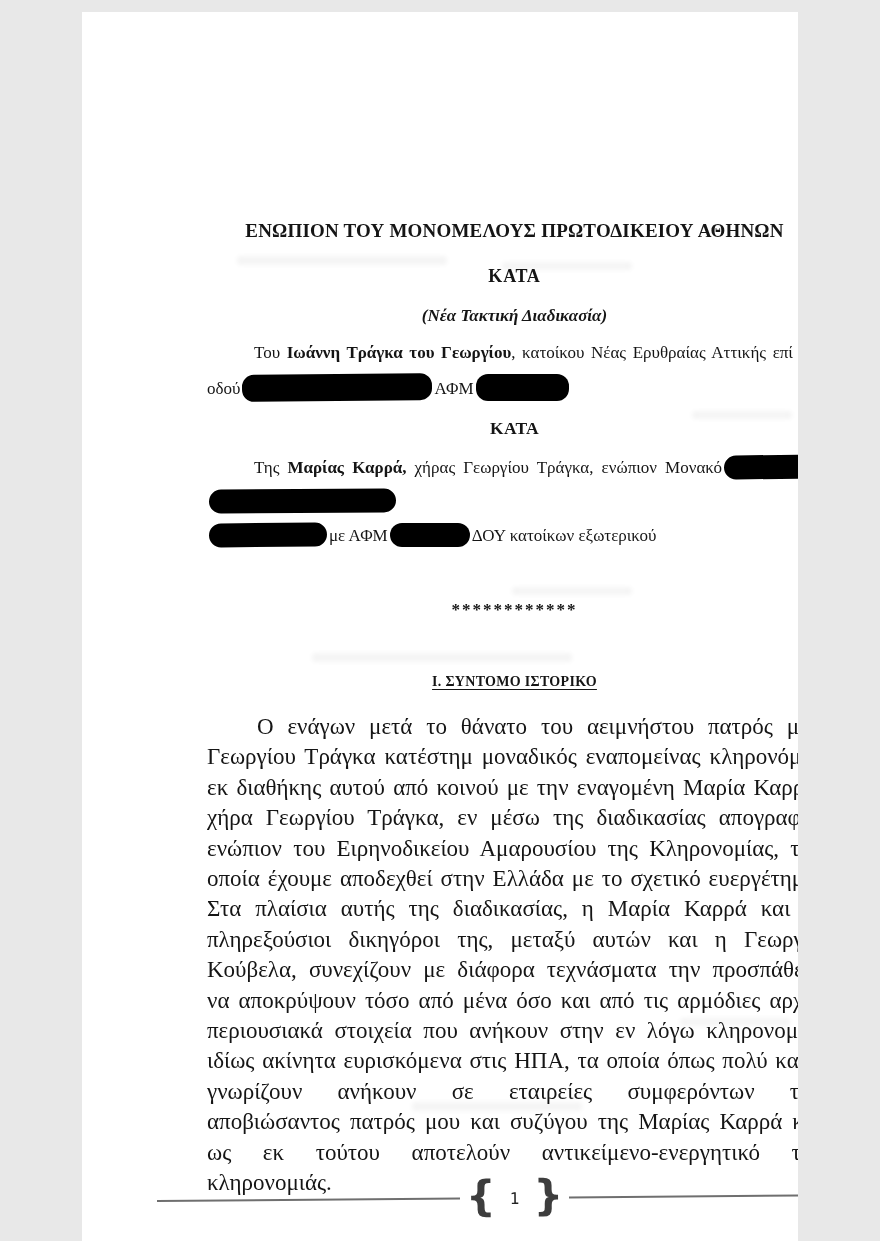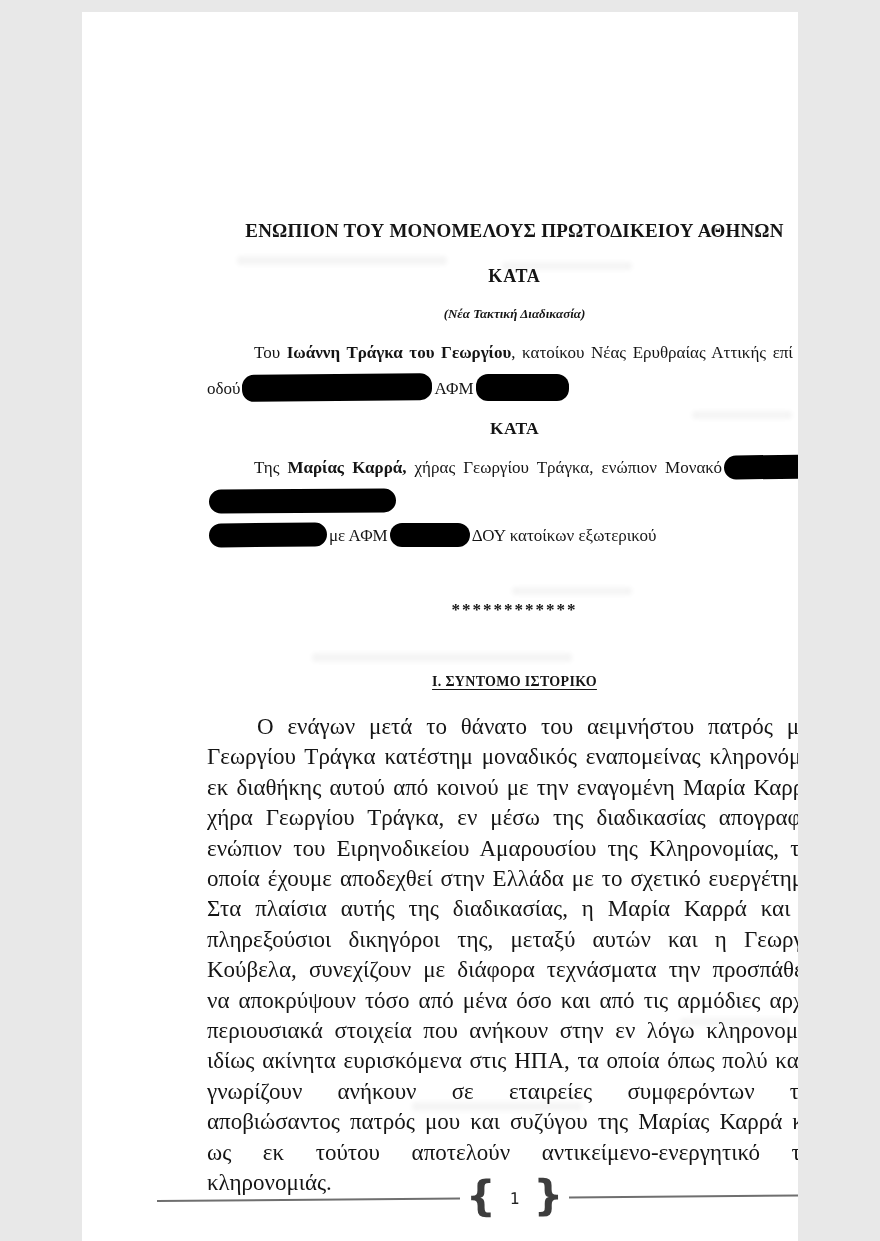--- a/index.html
+++ b/index.html
@@ -8,21 +8,21 @@
     font-family:"Liberation Serif","DejaVu Serif",serif;color:#151515;
     overflow:hidden;margin:12px auto;
   }
   .content{position:absolute;left:125px;top:0;width:615px;}
   .abs{position:absolute;left:0;width:615px;margin:0;}
   .center{text-align:center;}
   .b{font-weight:bold;}
 
   .court-header{top:208px;font-size:19px;font-weight:bold;letter-spacing:0.2px;}
   .doc-title{top:254px;font-size:18px;font-weight:bold;letter-spacing:1px;}
-  .doc-subtitle{top:294px;font-size:13px;font-weight:bold;font-style:italic;}
+  .doc-subtitle{top:294px;font-size:17px;font-weight:bold;font-style:italic;}
 
   .line{font-size:17px;line-height:26px;}
   .p-l1{top:328px;text-indent:47px;text-align:justify;text-align-last:justify;}
   .p-l2{top:362px;}
   .kata{top:406px;font-size:17.5px;font-weight:bold;letter-spacing:0.5px;}
   .d-l1{top:443px;text-indent:47px;text-align:justify;text-align-last:justify;}
   .d-l2{top:477px;text-align:justify;text-align-last:justify;}
   .d-l3{top:511px;}
 
   .separator{top:588px;font-size:17px;font-weight:bold;letter-spacing:2px;}

